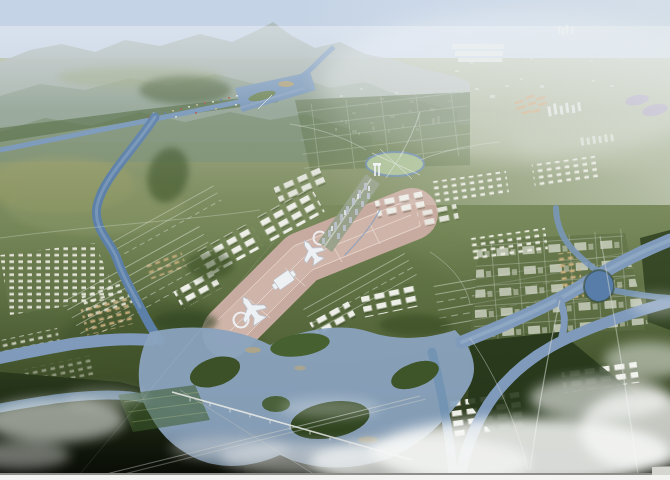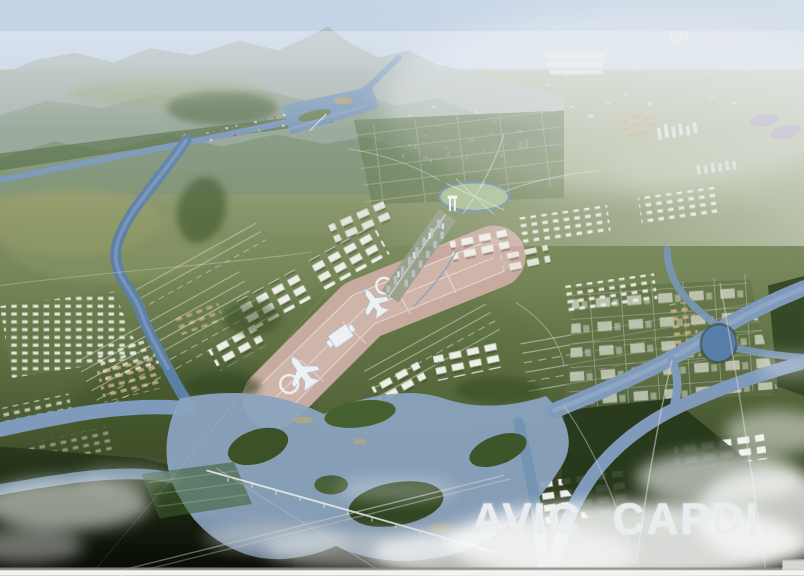--- a/index.html
+++ b/index.html
@@ -513,17 +513,16 @@
     <ellipse cx="660" cy="305" rx="30" ry="12" opacity="0.3"></ellipse>
   </g>
 
   <g>
     <rect x="0" y="26" width="670" height="84" fill="url(#hzTop)"></rect>
     <rect x="300" y="0" width="370" height="205" fill="url(#hzR)"></rect>
     <rect x="0" y="0" width="670" height="200" fill="url(#tintG)"></rect>
   </g>
 </svg>
 
-<div class="watermark">AVIC CAPDI</div>
 <div class="border-line"></div>
 <div class="border-strip"></div>
 <div class="corner-notch"></div>
 </div>
 
 </body></html>

